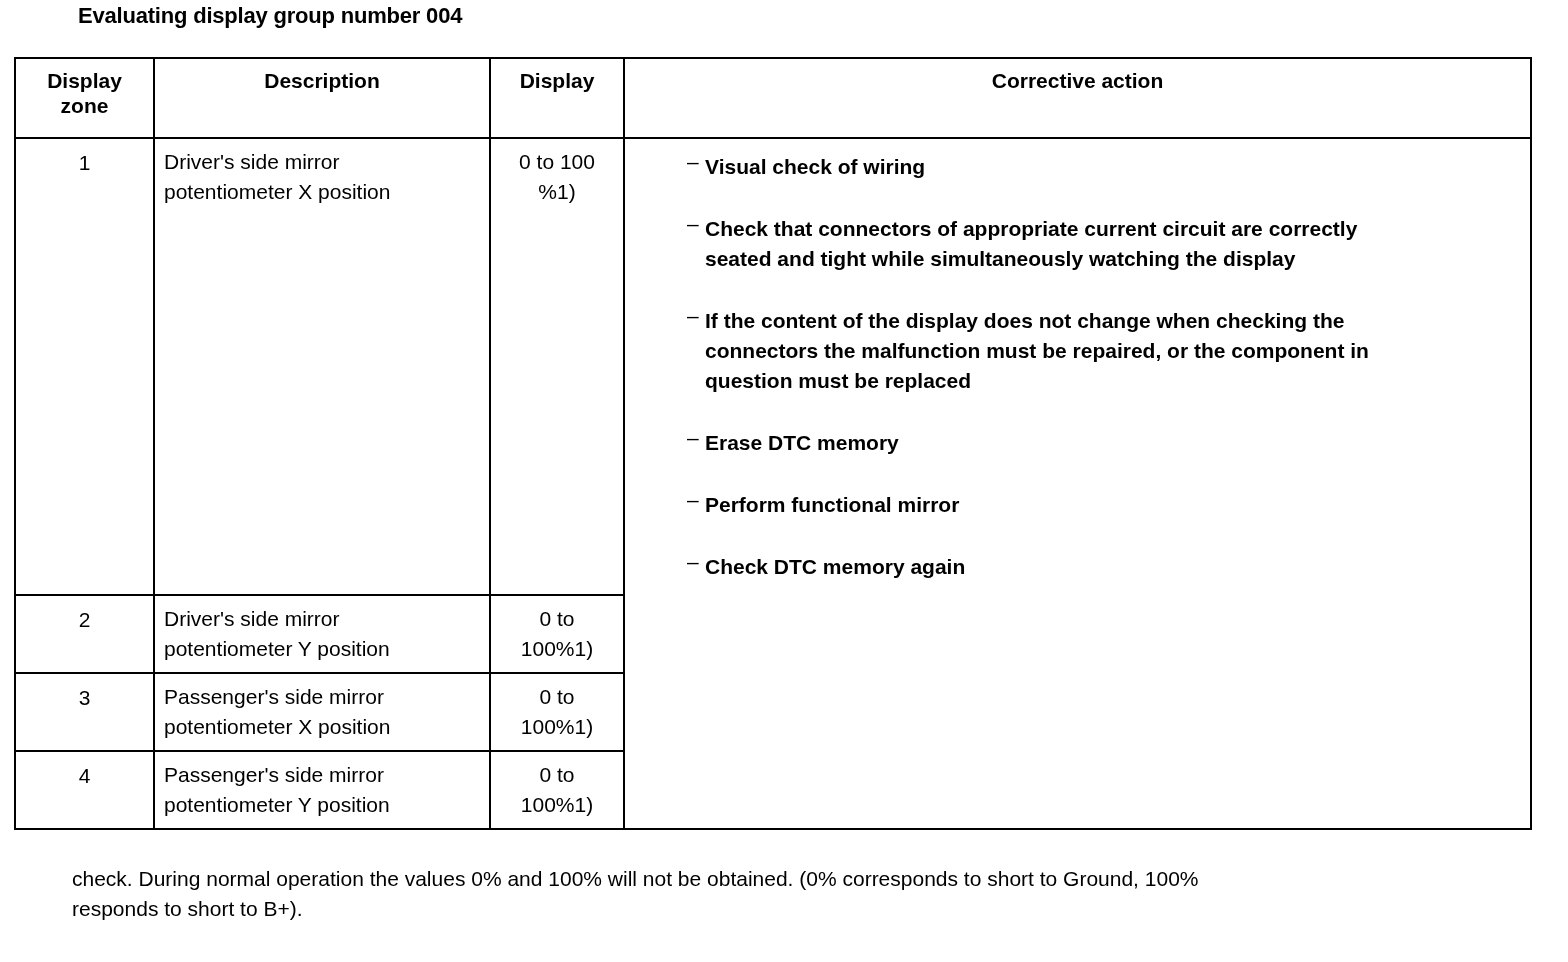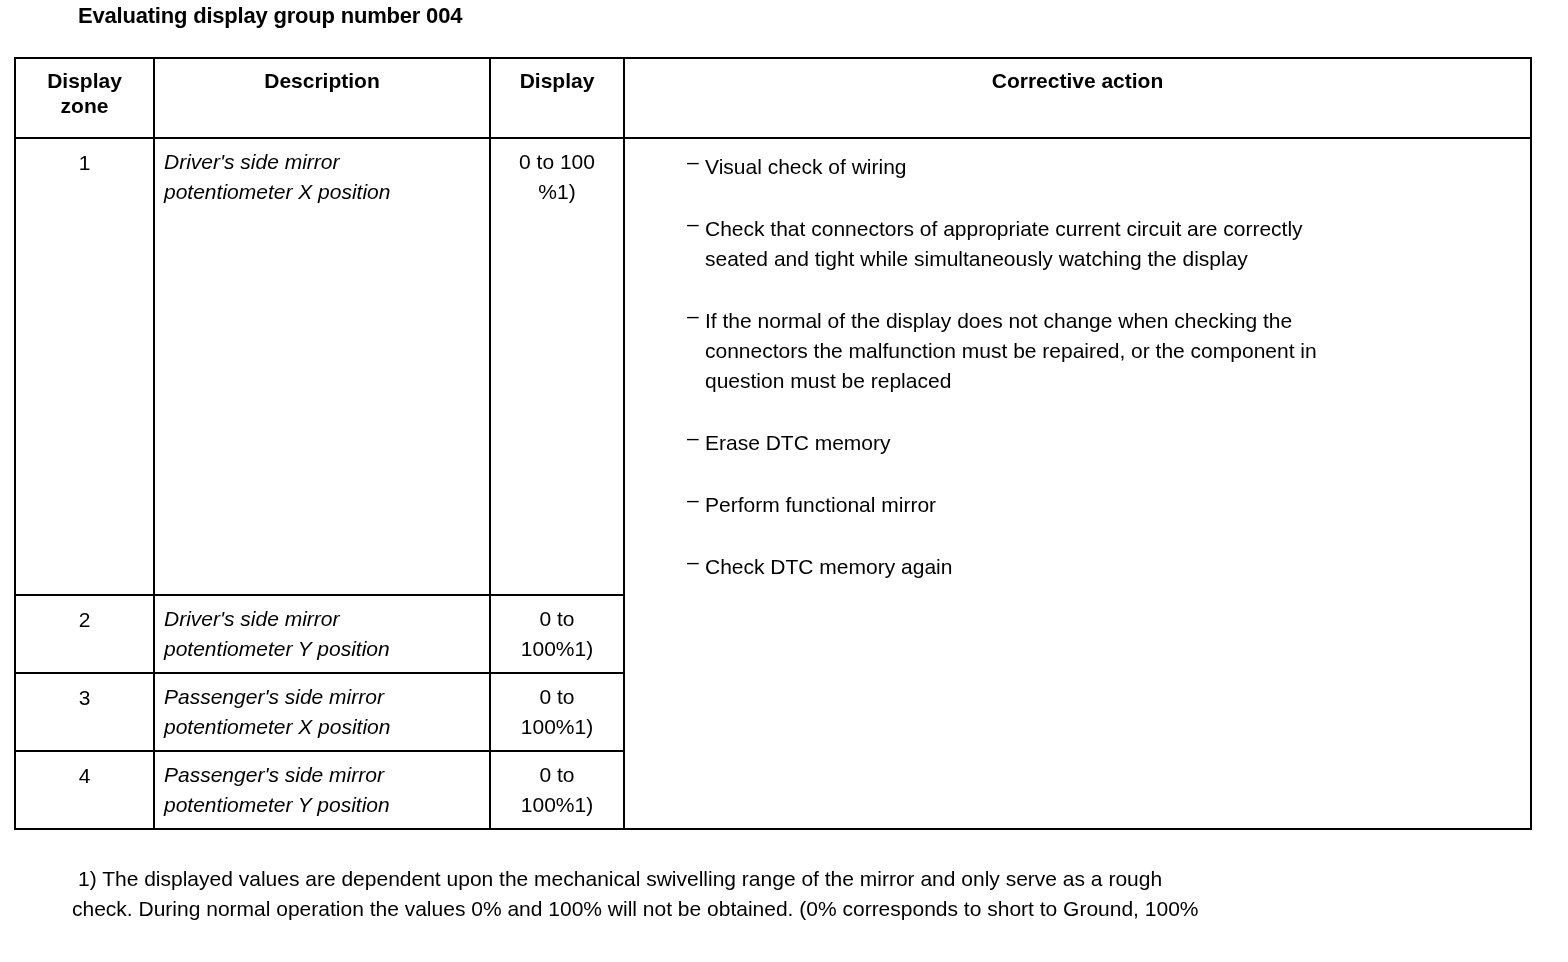--- a/index.html
+++ b/index.html
@@ -76,21 +76,20 @@
   td.zone {
     text-align: center;
     vertical-align: top;
   }
   td.zone .cellpad { padding-top: 9px; line-height: 29px; }
 
   td.desc { vertical-align: top; }
   td.desc .cellpad {
     padding: 8px 18px 8px 9px;
     line-height: 30px;
-    font-style: italic;
   }
   td.desc .cellpad span { display: block; white-space: nowrap; }
 
   td.disp { text-align: center; vertical-align: top; }
   td.disp .cellpad { padding-top: 8px; line-height: 30px; }
   td.disp .cellpad span { display: block; text-align: center; }
 
   td.corr { vertical-align: top; }
 
   
@@ -108,21 +107,21 @@
   }
   ul.actions li:last-child { margin-bottom: 0; }
   ul.actions li .dash {
     position: absolute;
     left: 0;
     top: -5px;
     font-size: 21px;
     line-height: 30px;
   }
   ul.actions li .txt { display: block; }
-  ul.actions li .txt i { font-style: normal; display: block; white-space: nowrap; }
+  ul.actions li .txt i { font-style: normal; display: block; white-space: nowrap; font-weight: bold; }
 
   
   tr.row-1 td { height: 455px; }
   tr.row-2 td, tr.row-3 td, tr.row-4 td { height: 75px; }
 
   
   .footnote {
     position: absolute;
     left: 72px;
     top: 864px;
@@ -202,21 +201,21 @@
               <li>
                 <span class="dash">–</span>
                 <span class="txt">
                   <i>Check that connectors of appropriate current circuit are correctly</i>
                   <i>seated and tight while simultaneously watching the display</i>
                 </span>
               </li>
               <li>
                 <span class="dash">–</span>
                 <span class="txt">
-                  <i>If the normal of the display does not change when checking the</i>
+                  <i>If the content of the display does not change when checking the</i>
                   <i>connectors the malfunction must be repaired, or the component in</i>
                   <i>question must be replaced</i>
                 </span>
               </li>
               <li>
                 <span class="dash">–</span>
                 <span class="txt">
                   <i>Erase DTC memory</i>
                 </span>
               </li>
@@ -288,17 +287,17 @@
               <span>100%1)</span>
             </div>
           </td>
         </tr>
 
       </tbody>
     </table>
   </div>
 
   <div class="footnote">
-    <span class="fline first">1) The displayed values are dependent upon the mechanical swivelling range of the mirror and only serve as a rough</span>
     <span class="fline">check. During normal operation the values 0% and 100% will not be obtained. (0% corresponds to short to Ground, 100%</span>
+    <span class="fline">responds to short to B+).</span>
   </div>
 
 </div>
 
 </body></html>

